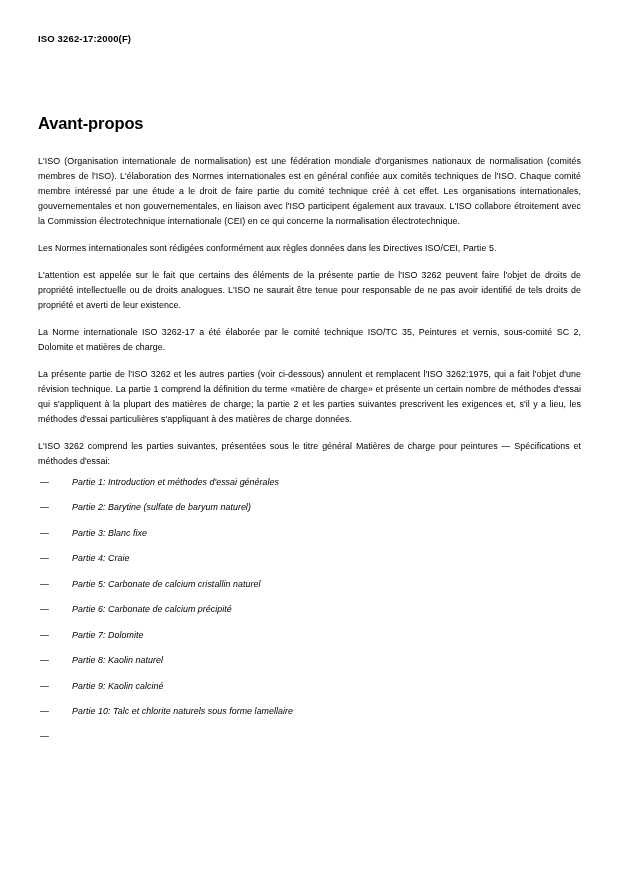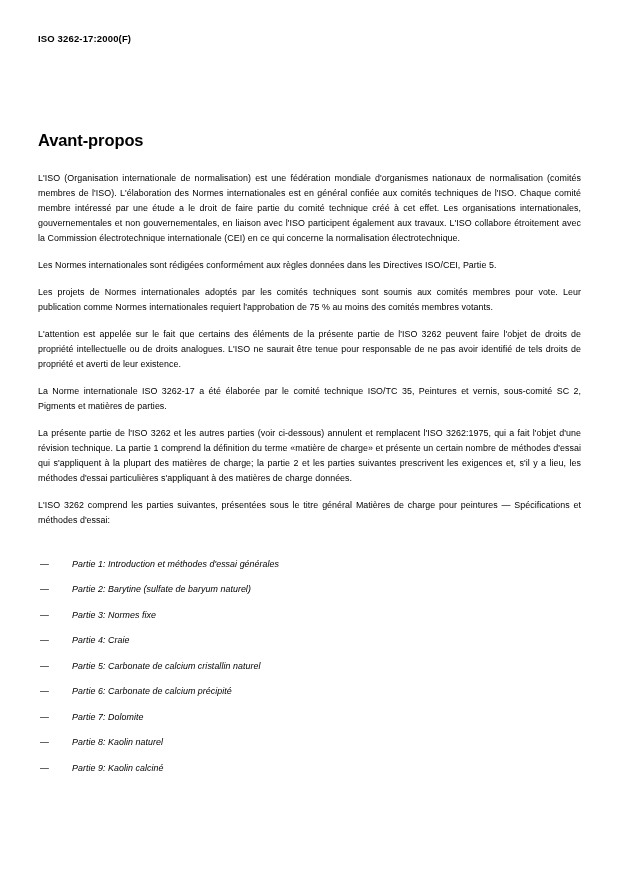--- a/index.html
+++ b/index.html
@@ -23,38 +23,38 @@
     position: absolute;
     left: 38px;
     top: 33px;
     font-size: 9.5px;
     font-weight: bold;
     letter-spacing: 0.15px;
   }
   .content {
     position: absolute;
     left: 38px;
-    top: 131px;
+    top: 114px;
     width: 543px;
   }
   .doc-title {
     font-size: 16.5px;
     font-weight: bold;
     margin: 0 0 21px 0;
     letter-spacing: -0.1px;
   }
   p.body-par {
     font-size: 8.9px;
     line-height: 15px;
     text-align: justify;
     margin: 0 0 12px 0;
     letter-spacing: 0.05px;
   }
   p.lead-in {
-    margin-bottom: 30px;
+    margin-bottom: 7px;
   }
   em, .ital {
   }
   ul.parts-list {
     list-style: none;
     margin: 0;
     padding: 0;
   }
   ul.parts-list li {
     font-size: 8.9px;
@@ -100,30 +100,27 @@
     <h1 class="doc-title">Avant-propos</h1>
 
     <p class="body-par">
       <span>L'ISO (Organisation internationale de normalisation) est une fédération mondiale d'organismes nationaux de normalisation (comités membres de l'ISO). L'élaboration des Normes internationales est en général confiée aux comités techniques de l'ISO. Chaque comité membre intéressé par une étude a le droit de faire partie du comité technique créé à cet effet. Les organisations internationales, gouvernementales et non gouvernementales, en liaison avec l'ISO participent également aux travaux. L'ISO collabore étroitement avec la Commission électrotechnique internationale (CEI) en ce qui concerne la normalisation électrotechnique.</span>
     </p>
 
     <p class="body-par">
       <span>Les Normes internationales sont rédigées conformément aux règles données dans les Directives ISO/CEI, Partie 5.</span>
     </p>
 
-    <p class="body-par">
-      <span>Les projets de Normes internationales adoptés par les comités techniques sont soumis aux comités membres pour vote. Leur publication comme Normes internationales requiert l'approbation de 75 % au moins des comités membres votants.</span>
-    </p>
 
     <p class="body-par">
       <span>L'attention est appelée sur le fait que certains des éléments de la présente partie de l'ISO 3262 peuvent faire l'objet de droits de propriété intellectuelle ou de droits analogues. L'ISO ne saurait être tenue pour responsable de ne pas avoir identifié de tels droits de propriété et averti de leur existence.</span>
     </p>
 
     <p class="body-par">
-      <span>La Norme internationale ISO 3262-17 a été élaborée par le comité technique ISO/TC 35, </span><span class="ital">Peintures et vernis</span><span>, sous-comité SC 2, </span><span class="ital">Pigments et matières de parties</span><span>.</span>
+      <span>La Norme internationale ISO 3262-17 a été élaborée par le comité technique ISO/TC 35, </span><span class="ital">Peintures et vernis</span><span>, sous-comité SC 2, </span><span class="ital">Dolomite et matières de charge</span><span>.</span>
     </p>
 
     <p class="body-par">
       <span>La présente partie de l'ISO 3262 et les autres parties (voir ci-dessous) annulent et remplacent l'ISO 3262:1975, qui a fait l'objet d'une révision technique. La partie 1 comprend la définition du terme «matière de charge» et présente un certain nombre de méthodes d'essai qui s'appliquent à la plupart des matières de charge; la partie 2 et les parties suivantes prescrivent les exigences et, s'il y a lieu, les méthodes d'essai particulières s'appliquant à des matières de charge données.</span>
     </p>
 
     <p class="body-par lead-in">
       <span>L'ISO 3262 comprend les parties suivantes, présentées sous le titre général </span><span class="ital">Matières de charge pour peintures — Spécifications et méthodes d'essai</span><span>:</span>
     </p>
 
@@ -131,21 +128,21 @@
       <li>
         <span class="dash">—</span>
         <span>Partie 1: Introduction et méthodes d'essai générales</span>
       </li>
       <li>
         <span class="dash">—</span>
         <span>Partie 2: Barytine (sulfate de baryum naturel)</span>
       </li>
       <li>
         <span class="dash">—</span>
-        <span>Partie 3: Normes fixe</span>
+        <span>Partie 3: Blanc fixe</span>
       </li>
       <li>
         <span class="dash">—</span>
         <span>Partie 4: Craie</span>
       </li>
       <li>
         <span class="dash">—</span>
         <span>Partie 5: Carbonate de calcium cristallin naturel</span>
       </li>
       <li>

